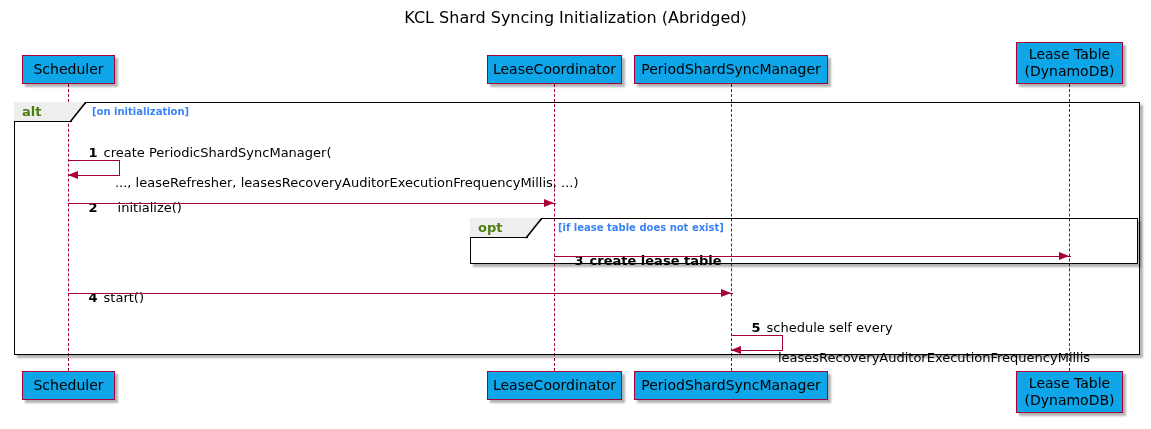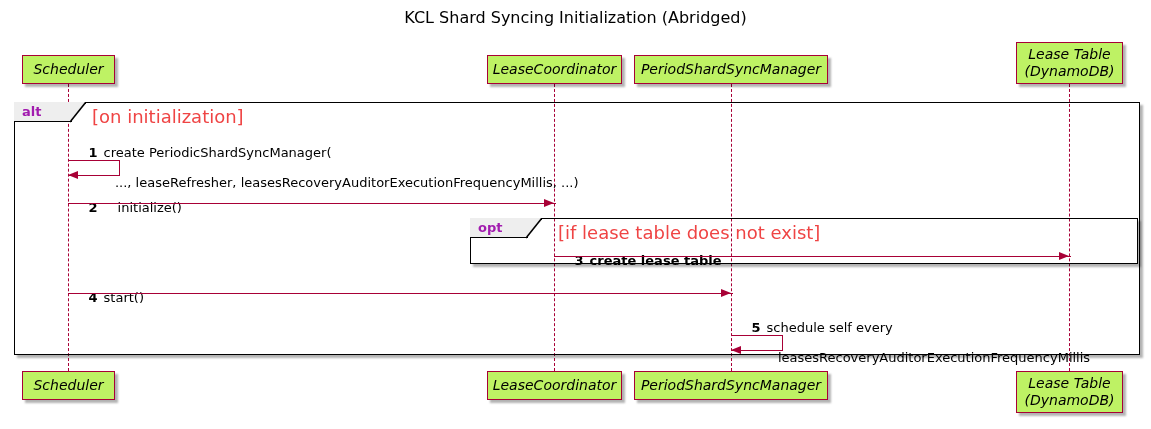--- a/index.html
+++ b/index.html
@@ -28,34 +28,33 @@
     width: 1151px;
     text-align: center;
     font-size: 16px;
     font-weight: normal;
     color: #000000;
     letter-spacing: 0px;
   }
   
   .participant {
     position: absolute;
-    background: #bef264;
+    background: #0ea5e9;
     border: 1.5px solid #A80036;
     box-shadow: 3px 3px 2px rgba(0,0,0,0.30);
     font-size: 14px;
     color: #000000;
     text-align: center;
     line-height: 17px;
     box-sizing: border-box;
     display: flex;
     align-items: center;
     justify-content: center;
     padding: 2px 8px;
     white-space: pre;
-    font-style: italic;
   }
   
   .lifeline {
     position: absolute;
     width: 0;
     border-left: 1.5px dashed #A80036;
   }
   
   .frame {
     position: absolute;
@@ -66,30 +65,30 @@
   }
   .frame-tab {
     position: absolute;
     box-sizing: border-box;
     border-right: 1.6px solid #000000;
     border-bottom: 1.6px solid #000000;
     background: #EEEEEE;
     height: 20px;
     font-size: 13px;
     font-weight: bold;
-    color: #a21caf;
+    color: #4d7c0f;
     display: flex;
     align-items: center;
     padding-left: 8px;
   }
   .frame-label {
     position: absolute;
-    font-size: 18px;
-    font-weight: normal;
-    color: #ef4444;
+    font-size: 10px;
+    font-weight: bold;
+    color: #3b82f6;
     white-space: pre;
   }
   
   .arrow-line {
     position: absolute;
     height: 0;
     border-top: 1.6px solid #A80036;
   }
   .arrow-head {
     position: absolute;

